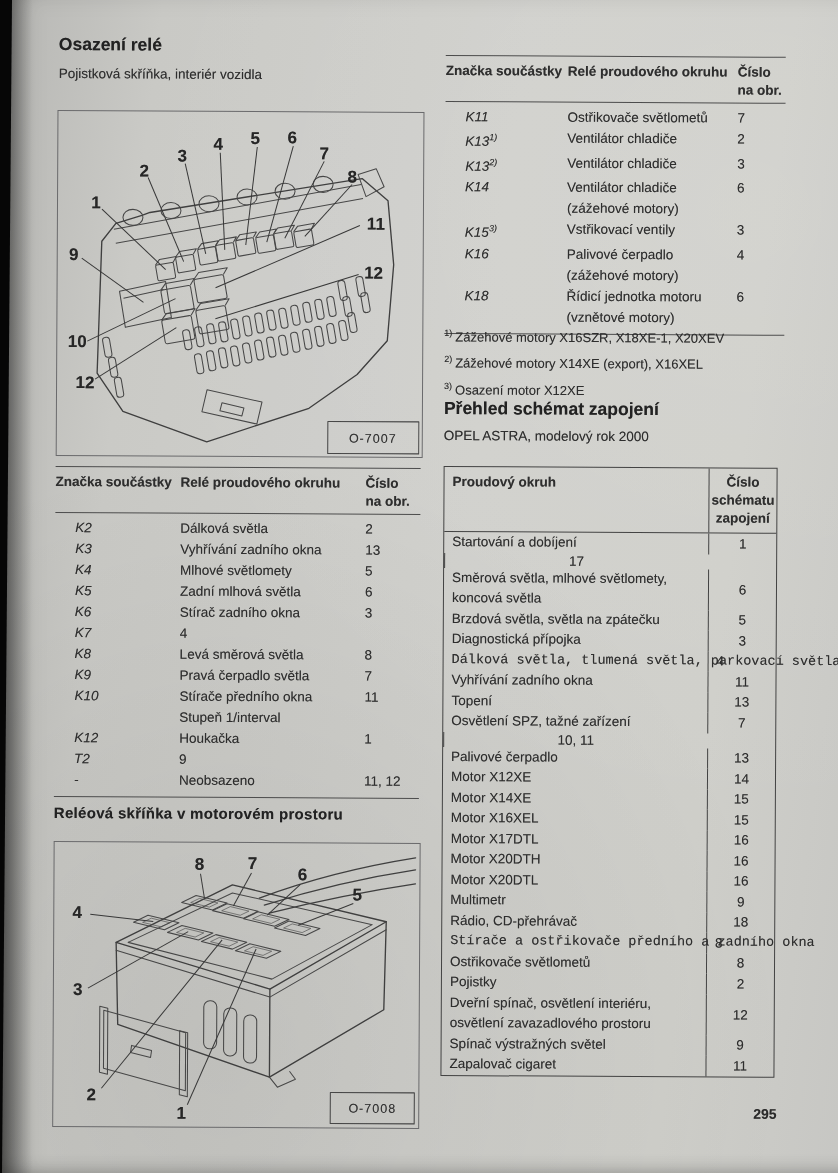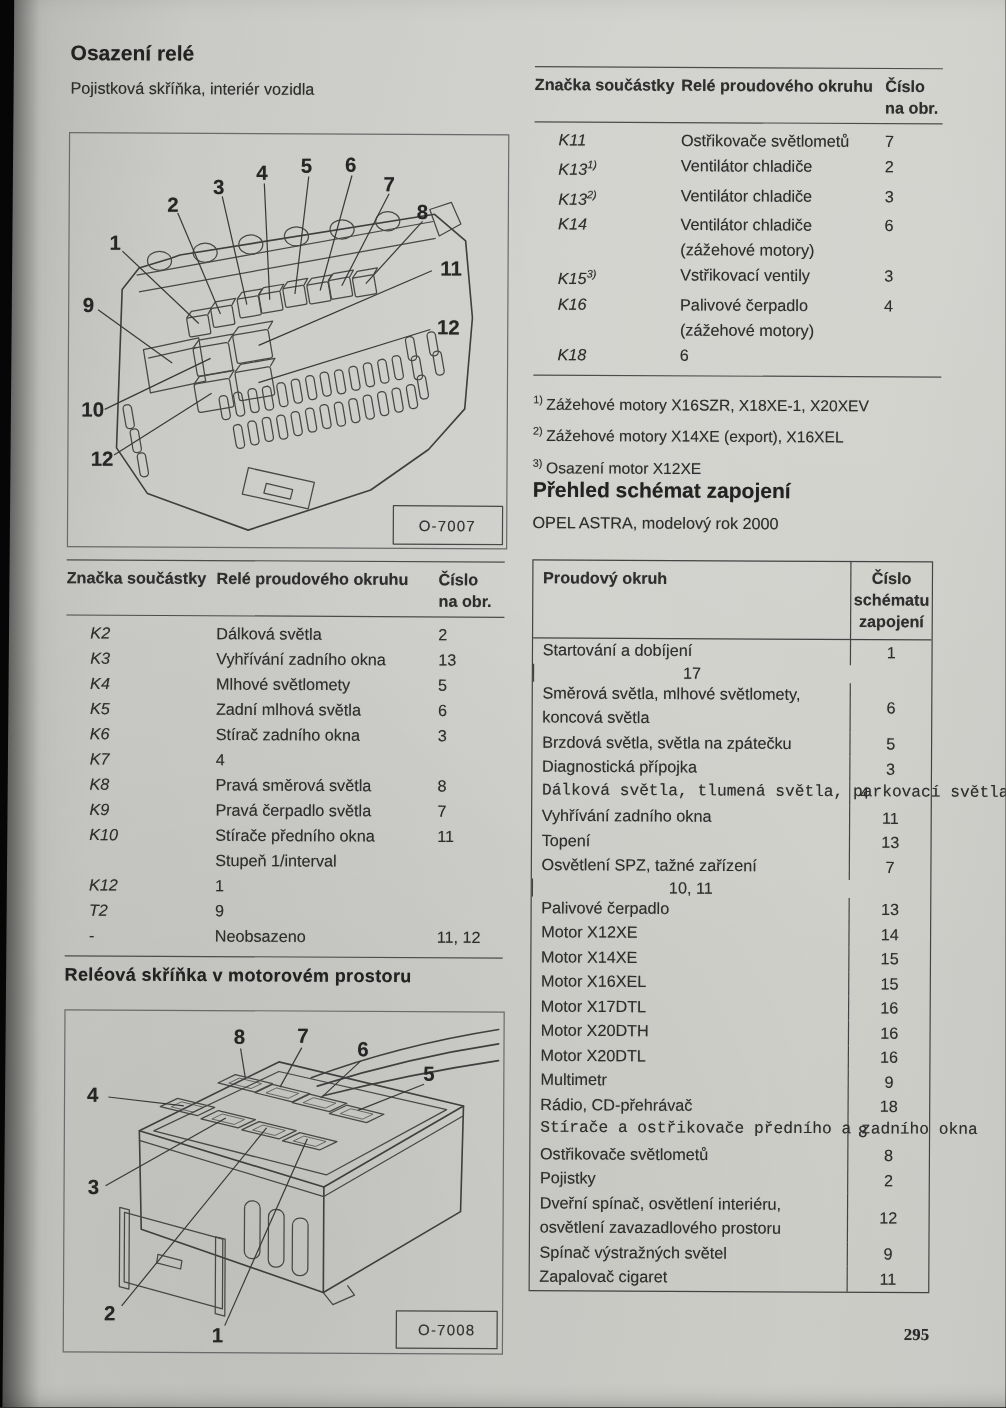--- a/index.html
+++ b/index.html
@@ -27,21 +27,21 @@
   #interior-sub{left:56px;top:68px;}
   #fig1{left:55px;top:112px;width:365px;height:344px;}
   #tblL{left:55px;top:468px;width:365px;}
   #engine-heading{left:55px;top:806px;}
   #fig2{left:55px;top:843px;width:365px;height:284px;}
   #tblR{left:443px;top:55px;width:340px;}
   #footnotes{left:443px;top:322px;position:absolute;}
   #schem-title{left:443px;top:398px;}
   #schem-sub{left:443px;top:428px;}
   #schem{left:443px;top:466px;}
-  #pageno{position:absolute;left:756px;top:1104px;font-size:14px;font-weight:bold;color:#2a2a2a;font-family:Liberation Serif, serif;}
+  #pageno{position:absolute;left:756px;top:1104px;font-size:14px;font-weight:bold;color:#2a2a2a;}
 
   .fig{position:absolute;border:1.2px solid #6a6a6c;background:rgba(255,255,255,0.02);}
   .fig svg{display:block;}
   .draw{stroke:#3f3f3f;fill:none;stroke-width:1.35;stroke-linejoin:round;stroke-linecap:round;}
   .thin{stroke:#474747;fill:none;stroke-width:1.05;stroke-linejoin:round;}
   .leader{stroke:#383838;fill:none;stroke-width:1;}
   .callout{font-family:"Liberation Sans",sans-serif;font-size:17px;font-weight:bold;fill:#262626;text-anchor:middle;}
   .figlabel{font-family:"Liberation Sans",sans-serif;font-size:12.5px;fill:#333;text-anchor:middle;letter-spacing:1px;}
 
   .rtable{position:absolute;font-size:13.5px;}
@@ -255,21 +255,21 @@
     </div>
     <div class="c-num">3</div>
   </div>
           <div class="rrow">
     <div class="c-code"><span>K7</span></div>
     <div class="c-num">4</div>
   </div>
           <div class="rrow">
     <div class="c-code"><span>K8</span></div>
     <div class="c-circ">
-      <div>Pravá směrová světla</div>
+      <div>Levá směrová světla</div>
 
     </div>
     <div class="c-num">8</div>
   </div>
           <div class="rrow">
     <div class="c-code"><span>K9</span></div>
     <div class="c-circ">
       <div>Pravá čerpadlo světla</div>
 
     </div>
@@ -278,20 +278,24 @@
           <div class="rrow">
     <div class="c-code"><span>K10</span></div>
     <div class="c-circ">
       <div>Stírače předního okna</div>
       <div>Stupeň 1/interval</div>
     </div>
     <div class="c-num">11</div>
   </div>
           <div class="rrow">
     <div class="c-code"><span>K12</span></div>
+    <div class="c-circ">
+      <div>Houkačka</div>
+
+    </div>
     <div class="c-num">1</div>
   </div>
           <div class="rrow">
     <div class="c-code"><span>T2</span></div>
     <div class="c-num">9</div>
   </div>
           <div class="rrow">
     <div class="c-code"><span>-</span></div>
     <div class="c-circ">
       <div>Neobsazeno</div>
@@ -427,20 +431,24 @@
           <div class="rrow">
     <div class="c-code"><span>K16</span></div>
     <div class="c-circ">
       <div>Palivové čerpadlo</div>
       <div>(zážehové motory)</div>
     </div>
     <div class="c-num">4</div>
   </div>
           <div class="rrow">
     <div class="c-code"><span>K18</span></div>
+    <div class="c-circ">
+      <div>Řídicí jednotka motoru</div>
+      <div>(vznětové motory)</div>
+    </div>
     <div class="c-num">6</div>
   </div>
         </div>
     </div>
 
     <div id="footnotes">
         <div class="fnote"><sup>1)</sup><span>Zážehové motory X16SZR, X18XE-1, X20XEV</span></div>
         <div class="fnote"><sup>2)</sup><span>Zážehové motory X14XE (export), X16XEL</span></div>
         <div class="fnote"><sup>3)</sup><span>Osazení motor X12XE</span></div>
       </div>

